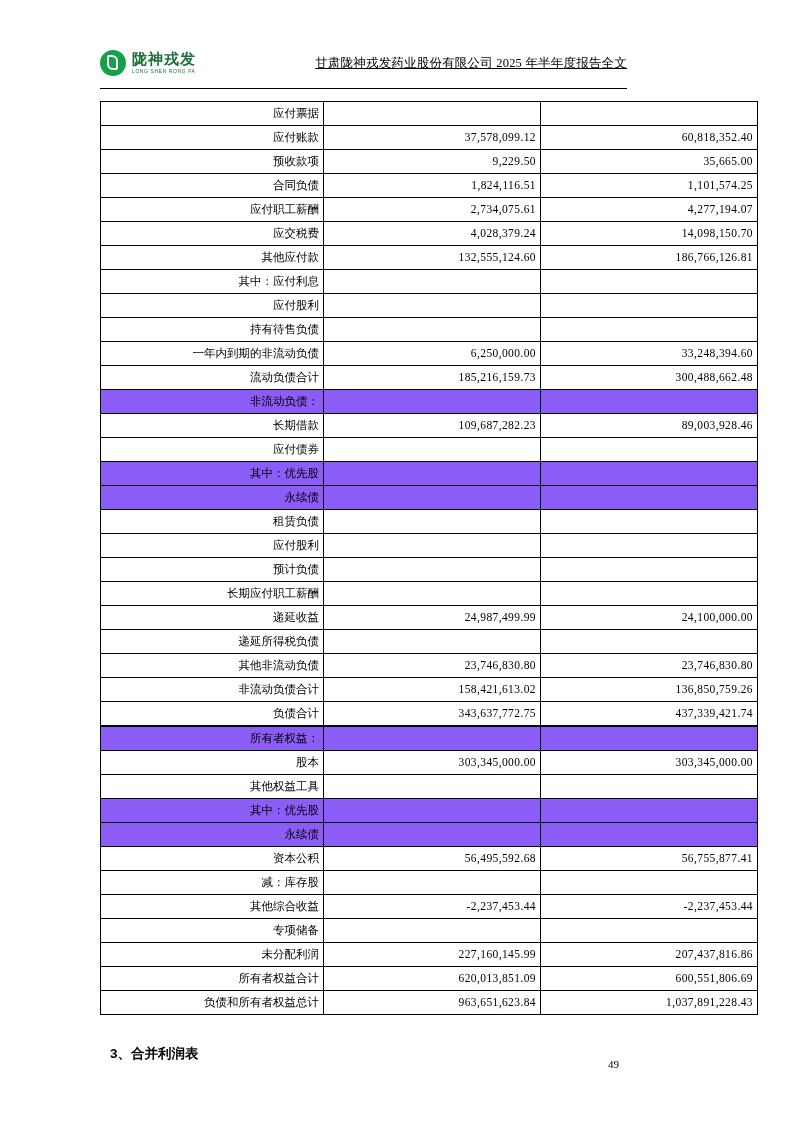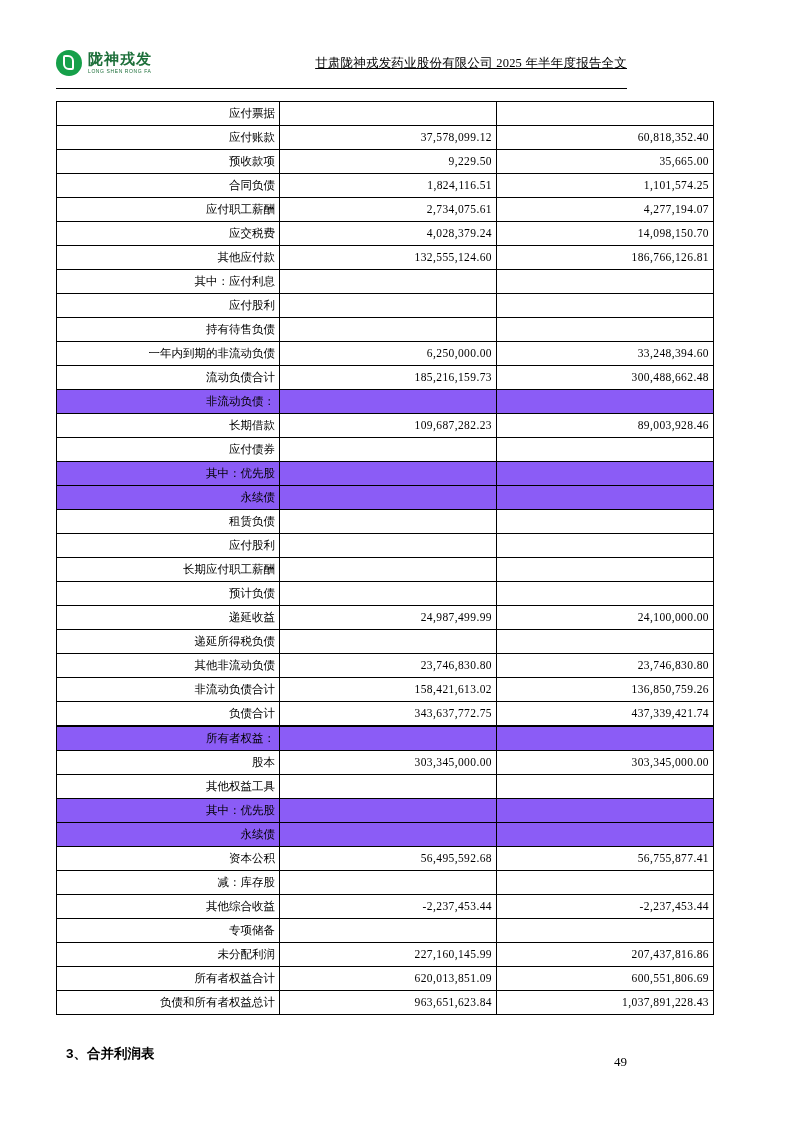--- a/index.html
+++ b/index.html
@@ -12,21 +12,21 @@
     height: 1122px;
     font-family: "Liberation Serif", "DejaVu Serif", serif;
     color: #000000;
     position: relative;
   }
   .page {
     position: relative;
     width: 695px;
     height: 1122px;
     box-sizing: border-box;
-    padding: 40px 68px 0 56px;
+    padding: 40px 68px 0 100px;
   }
   
   .header {
     display: flex;
     align-items: center;
     justify-content: space-between;
     height: 46px;
   }
   .logo-wrap {
     display: flex;
@@ -112,23 +112,23 @@
   .tight td { height: 19px; line-height: 19px; }
   
   .section-title {
     font-family: "Liberation Sans", sans-serif;
     font-weight: bold;
     font-size: 13.5px;
     margin: 30px 0 0 10px;
   }
   .page-number {
     position: absolute;
-    right: 68px;
+    right: 76px;
     bottom: 52px;
-    font-size: 13px;
+    font-size: 11px;
     text-align: center;
   }
 </style>
 </head>
 <body>
 
 <div class="page">
 
   <div class="header">
     <div class="logo-wrap">
@@ -238,26 +238,26 @@
           <td class="item ind1">租赁负债</td>
           <td class="num"></td>
           <td class="num"></td>
         </tr>
         <tr>
           <td class="item ind1">应付股利</td>
           <td class="num"></td>
           <td class="num"></td>
         </tr>
         <tr>
+          <td class="item ind1">预计负债</td>
+          <td class="num"></td>
+          <td class="num"></td>
+        </tr>
+        <tr>
           <td class="item ind1">长期应付职工薪酬</td>
-          <td class="num"></td>
-          <td class="num"></td>
-        </tr>
-        <tr>
-          <td class="item ind1">预计负债</td>
           <td class="num"></td>
           <td class="num"></td>
         </tr>
         <tr>
           <td class="item ind1">递延收益</td>
           <td class="num">24,987,499.99</td>
           <td class="num">24,100,000.00</td>
         </tr>
         <tr>
           <td class="item ind1">递延所得税负债</td>

